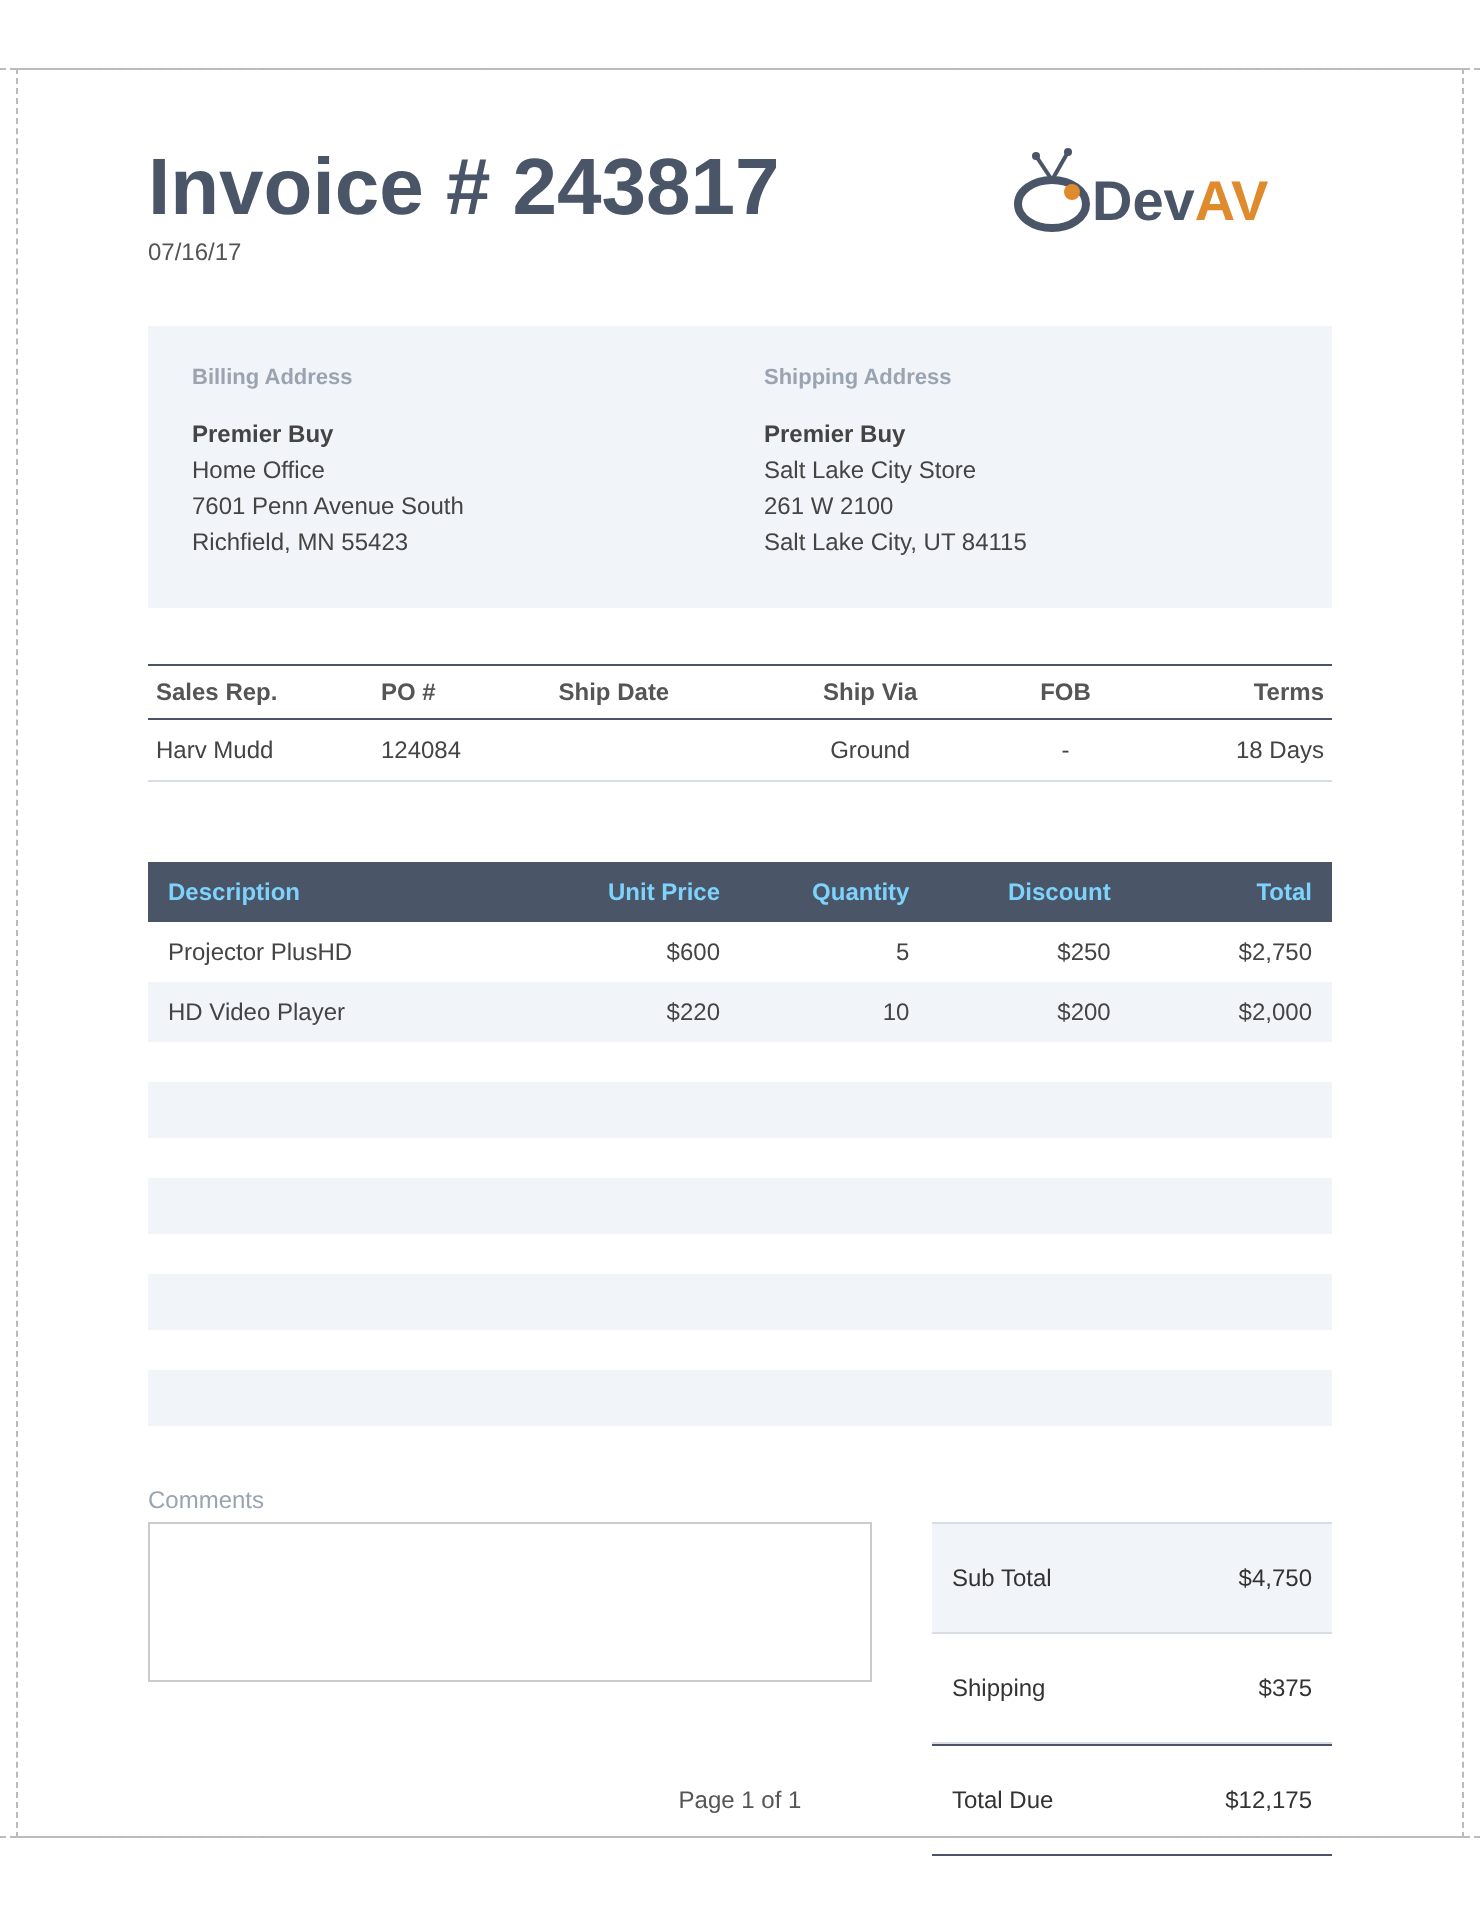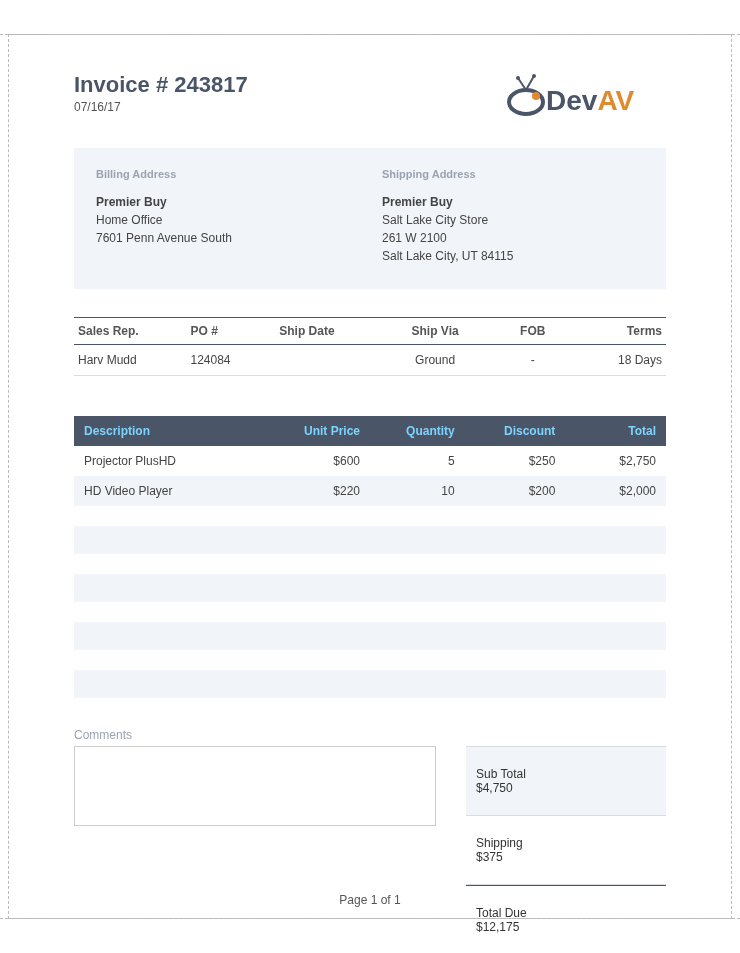--- a/index.html
+++ b/index.html
@@ -17,21 +17,21 @@
     left: 8px; right: 8px; top: 34px; bottom: 34px;
   }
   .hgrid-top { position:absolute; left:0; right:0; top:34px; border-top:1px dashed #bbb;}
   .hgrid-bot { position:absolute; left:0; right:0; bottom:34px; border-top:1px dashed #bbb;}
   .content {
     position: absolute;
     left: 74px; right: 74px; top: 72px; bottom: 50px;
   }
   .header-row { display:flex; justify-content:space-between; align-items:flex-start; }
   .invoice-title {
-    font-size: 22px; font-weight: bold; color: #4a5568;
+    font-size: 40px; font-weight: bold; color: #4a5568;
   }
   .invoice-date { font-size: 12px; color: #555; margin-top:2px; }
   .logo { display:flex; align-items:center; gap:4px; }
   .logo svg { display:block; }
   .addr-block {
     margin-top: 30px;
     background: #f1f4f8;
     padding: 18px 32px 24px 22px;
     display:flex;
     gap:34px;
@@ -56,21 +56,21 @@
   .items-table td { padding:8px 10px; color:#444; }
   .items-table tr.row-alt td { background:#f1f4f8; }
   .items-table td.right { text-align:right; }
   .empty-rows { margin-top:10px; }
   .empty-bar { background:#f1f4f8; height:28px; margin-top:20px; }
   .bottom-section { margin-top:30px; display:flex; gap:30px; align-items:flex-start; }
   .comments-col { flex:1; }
   .comments-label { font-size:12px; color:#9aa4b1; margin-bottom:4px; }
   .comments-box { border:1px solid #ccc; height:80px; width:100%; }
   .totals-col { width:200px; font-size:12px; margin-top:18px;}
-  .totals-row { display:flex; padding:20px 10px; border-bottom:1px solid #d8dde4;flex-direction:column; }
+  .totals-row { display:flex; justify-content:space-between; padding:20px 10px; border-bottom:1px solid #d8dde4; }
   .totals-row.sub { background:#f1f4f8; border-top:1px solid #d8dde4;}
   .totals-row.due { font-weight:normal; border-top:1px solid #4a5568; border-bottom:1px solid #4a5568; }
   .page-footer {
     position:absolute; left:0; right:0; bottom:46px; text-align:center;
     font-size:12px; color:#555;
   }
 </style>
 </head>
 <body>
 
@@ -98,20 +98,21 @@
       </svg>
     </div>
   </div>
 
   <div class="addr-block">
     <div class="addr-col">
       <div class="addr-label">Billing Address</div>
       <div class="addr-company">Premier Buy</div>
       <div>Home Office</div>
       <div>7601 Penn Avenue South</div>
+      <div>Richfield, MN 55423</div>
     </div>
     <div class="addr-col">
       <div class="addr-label">Shipping Address</div>
       <div class="addr-company">Premier Buy</div>
       <div>Salt Lake City Store</div>
       <div>261 W 2100</div>
       <div>Salt Lake City, UT 84115</div>
     </div>
   </div>
 

